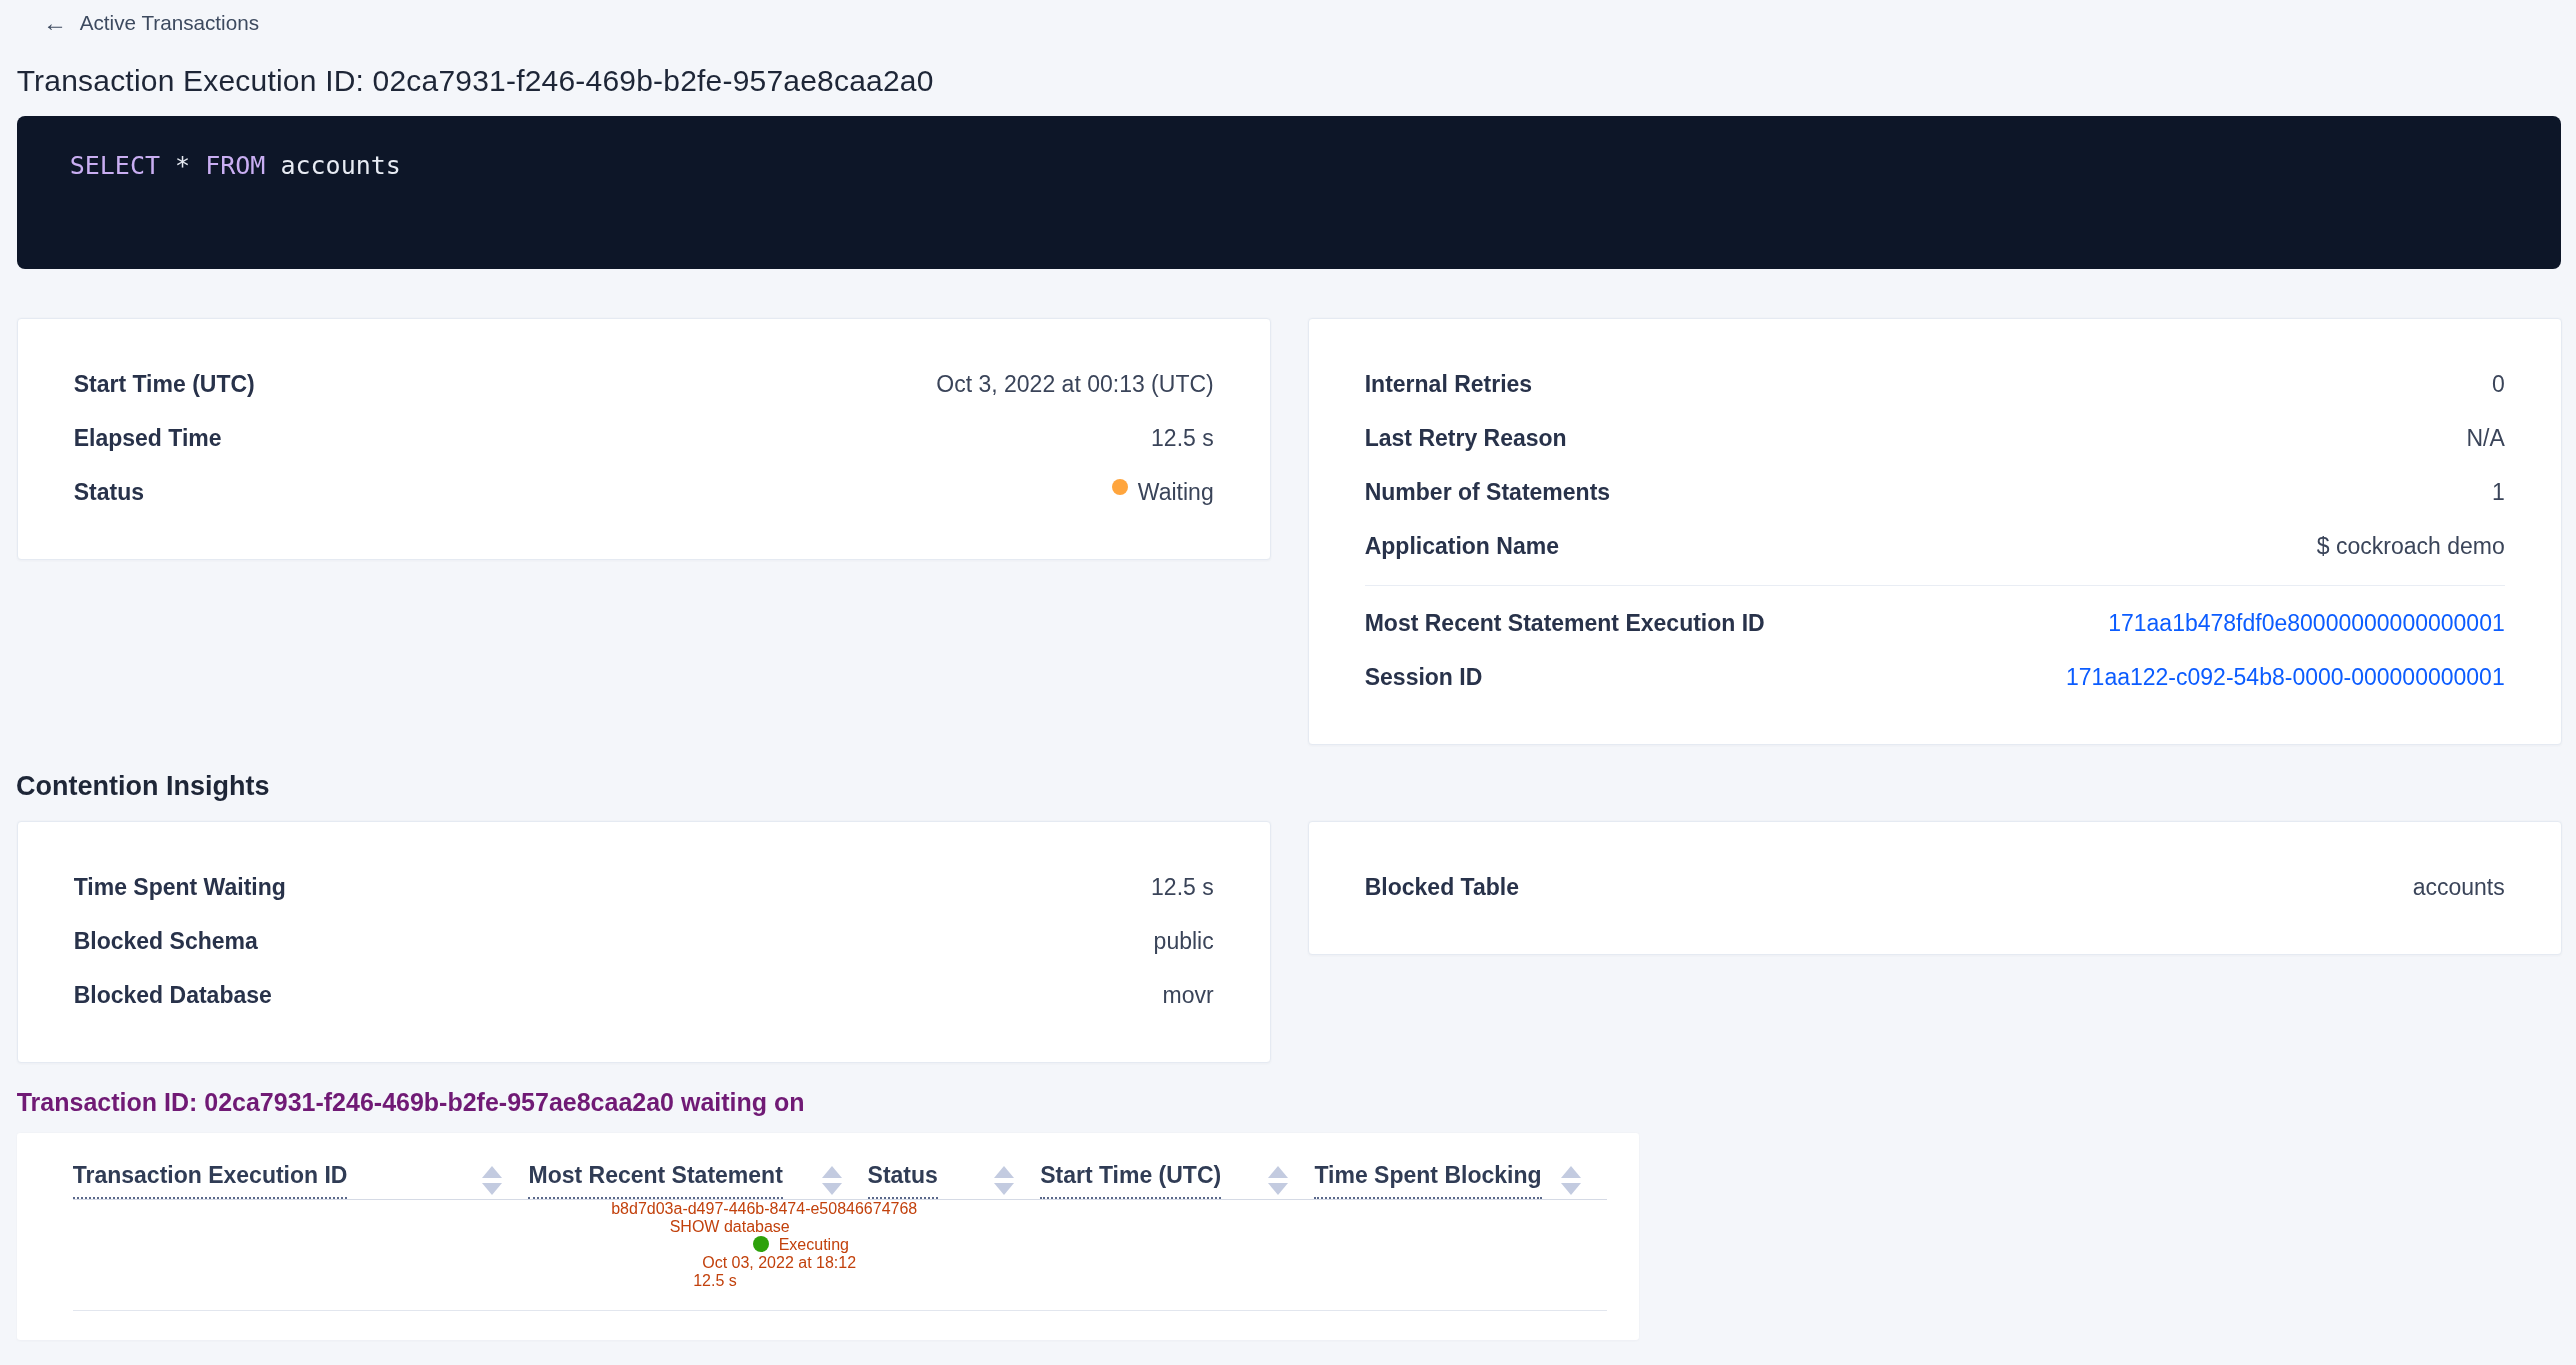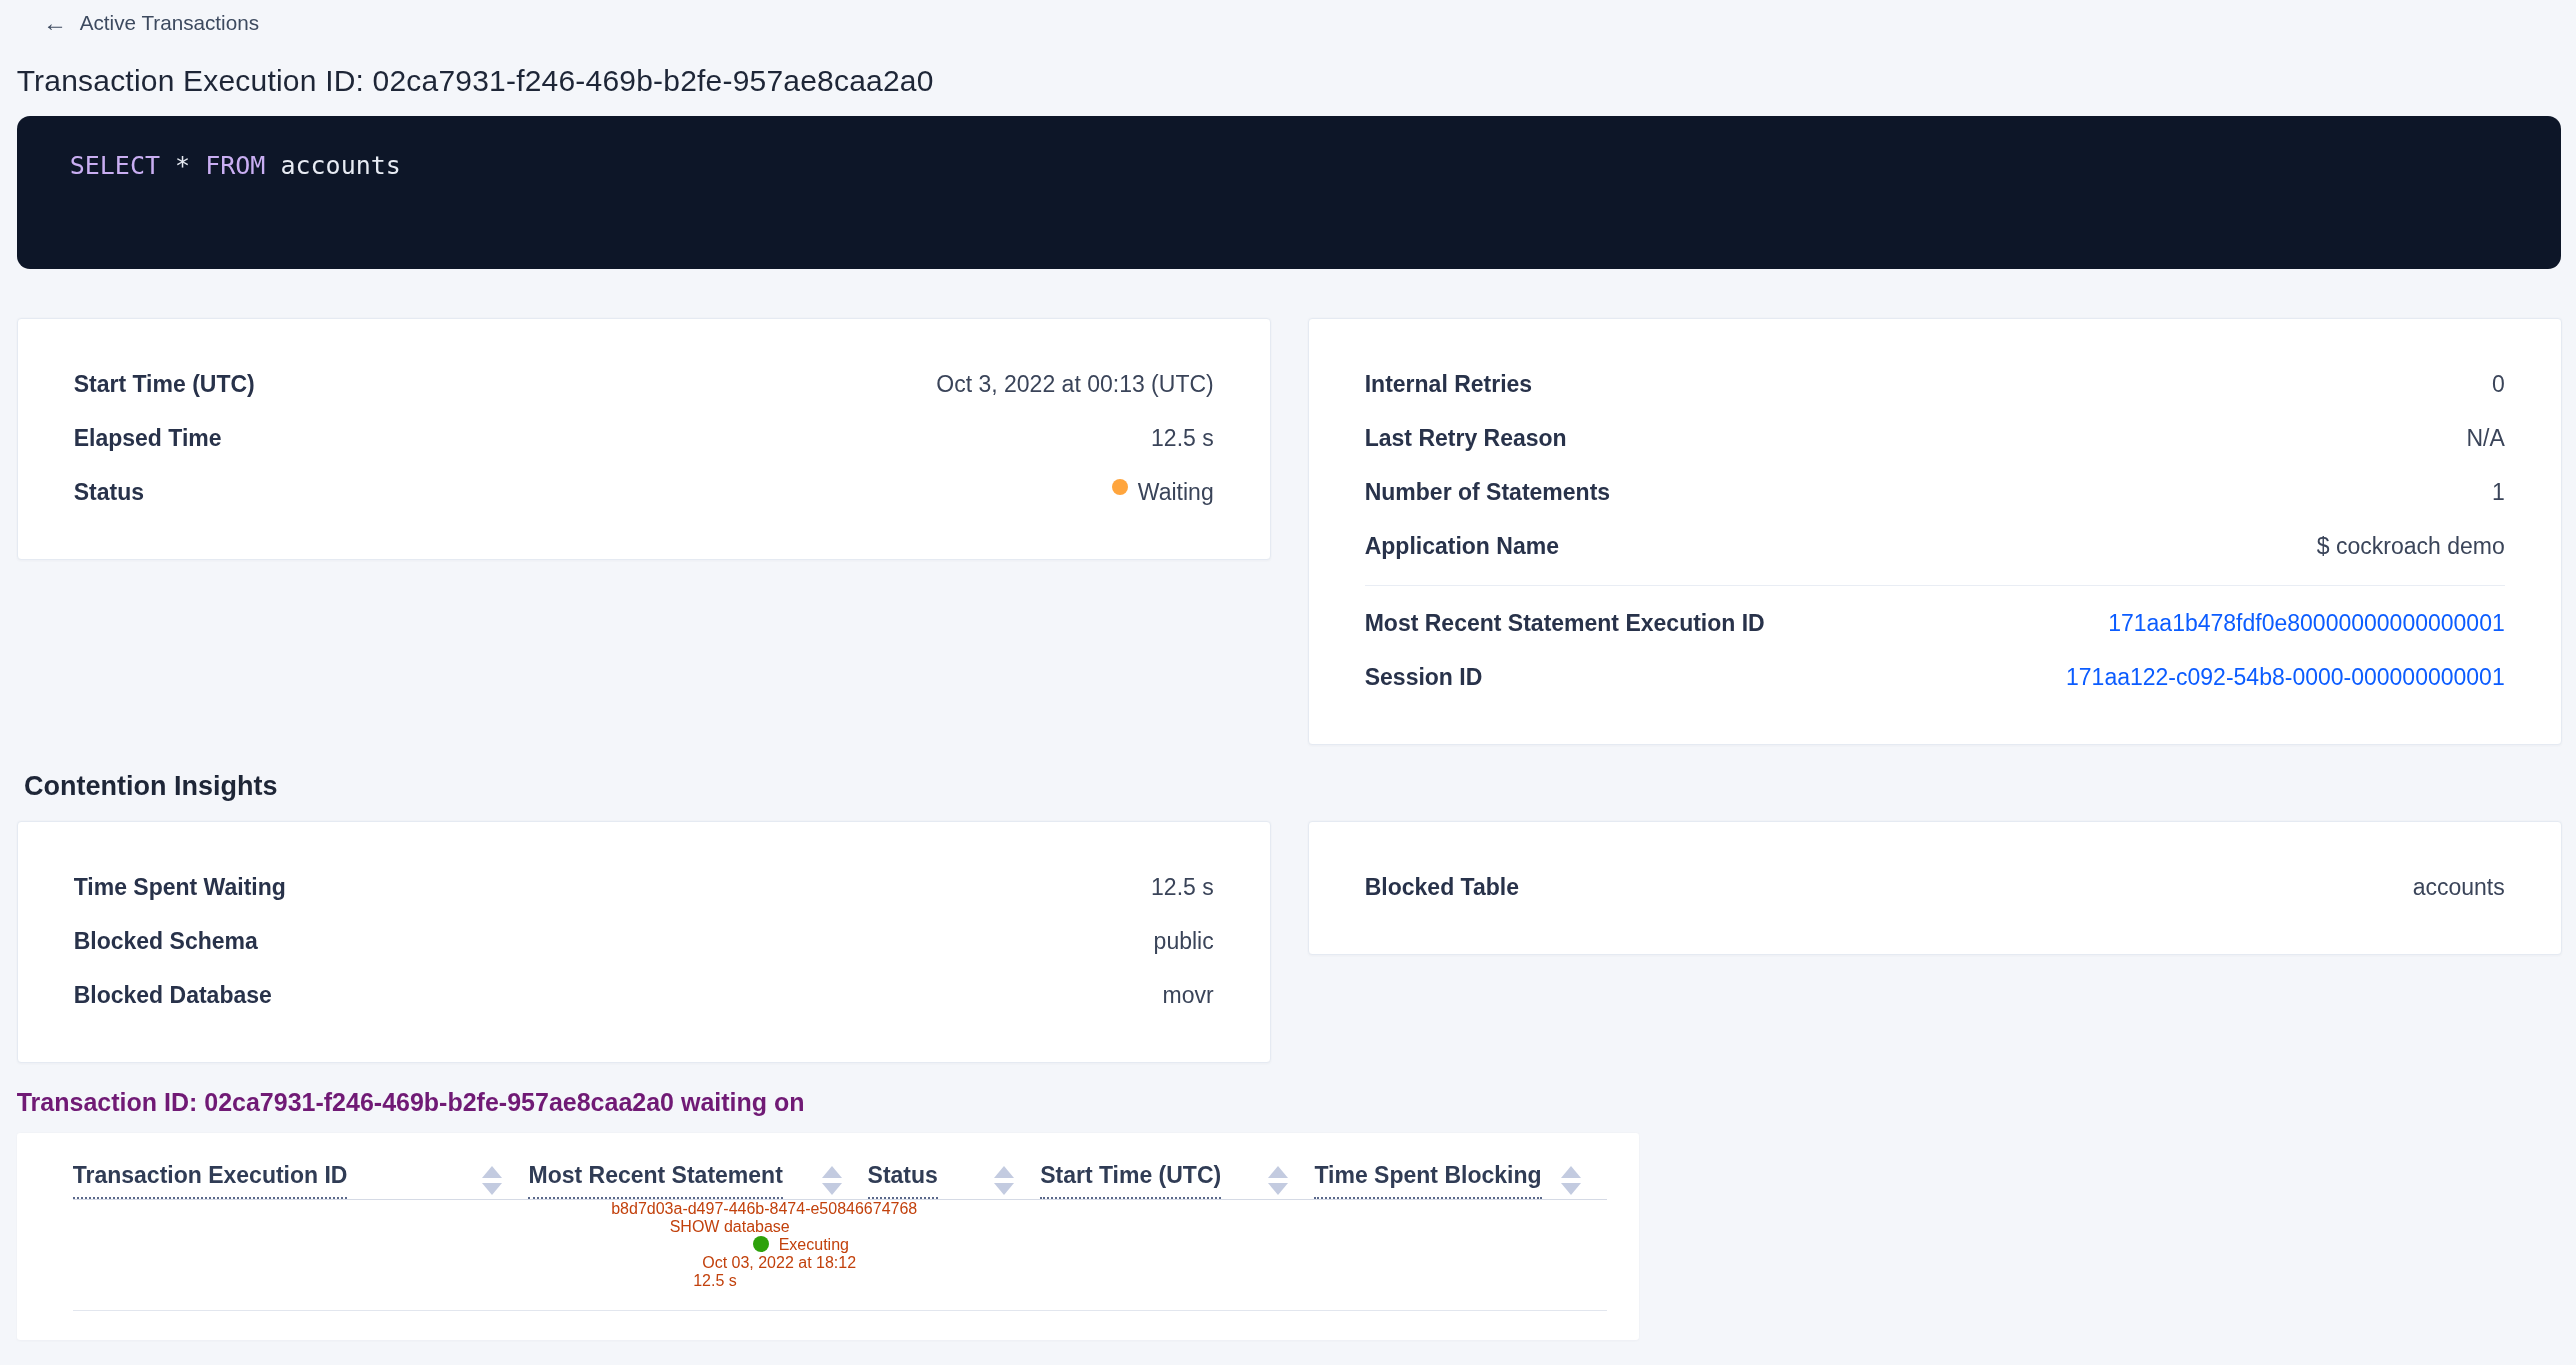--- a/index.html
+++ b/index.html
@@ -26,21 +26,21 @@
     margin: 29px 0 0 16.7px;
     font-size: 30px; font-weight: 400; color: #1e2637;
     letter-spacing: 0.2px;
   }
 
   
   .sql-box {
     margin: 17.5px 15px 0 16.7px;
     height: 153px;
     background: #0d1628;
-    border-radius: 13px;
+    border-radius: 8px;
     padding: 35px 53px;
     font-family: "DejaVu Sans Mono", monospace;
     font-size: 25px; line-height: 1.2;
     color: #e7ebf3;
   }
   .sql-kw { color: #c9aef2; }
 
   
   .cards-row {
     display: flex; gap: 37px;
@@ -66,21 +66,21 @@
   .card-divider { border: 0; border-top: 1.6px solid #e9edf4; margin: 11px 0; }
 
   .status-value { display: flex; gap: 9.5px; }
   .status-dot {
     width: 16px; height: 16px; border-radius: 50%;
     display: inline-block; flex: 0 0 auto;
   }
 
   
   .section-heading {
-    margin: 26px 0 0 24px;
+    margin: 26px 0 0 16px;
     font-size: 27px; font-weight: 700; color: #1e2637;
   }
   .cards-row.contention { margin-top: 19px; }
 
   
   .table-heading {
     margin: 25.5px 0 0 16.7px;
     font-size: 25px; font-weight: 700; color: #701a75;
   }
   .table-card {

